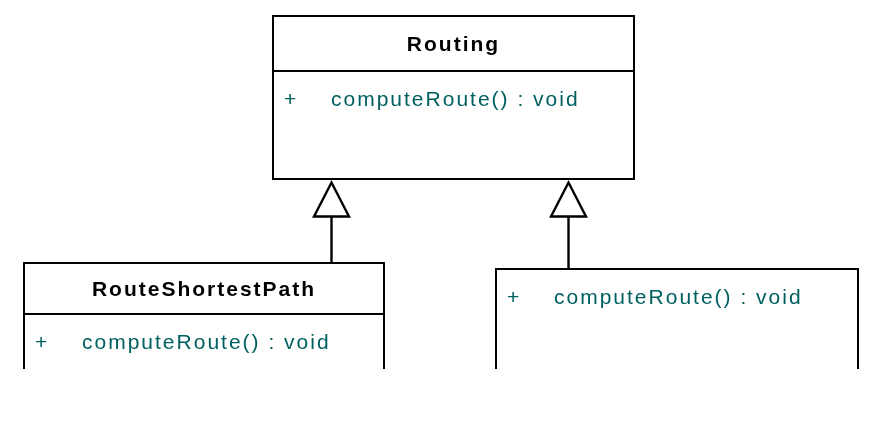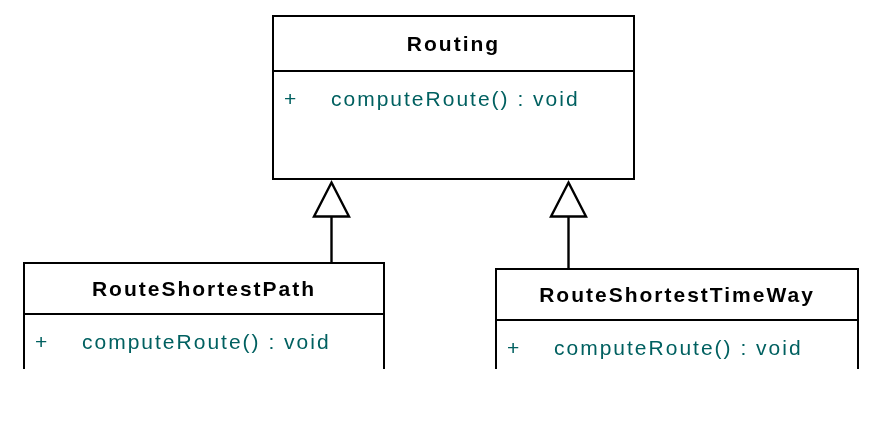--- a/index.html
+++ b/index.html
@@ -99,21 +99,20 @@
     <div class="uml-class-name">RouteShortestPath</div>
     <div class="uml-class-methods">
       <div class="uml-method">
         <span class="vis">+</span>
         <span class="sig">computeRoute() : void</span>
       </div>
     </div>
   </div>
 
   <div class="uml-class sub" id="class-right">
-    <div class="uml-class-name">RouteShortestTimeWay</div>
     <div class="uml-class-methods">
       <div class="uml-method">
         <span class="vis">+</span>
         <span class="sig">computeRoute() : void</span>
       </div>
     </div>
   </div>
 
 </div>
 

